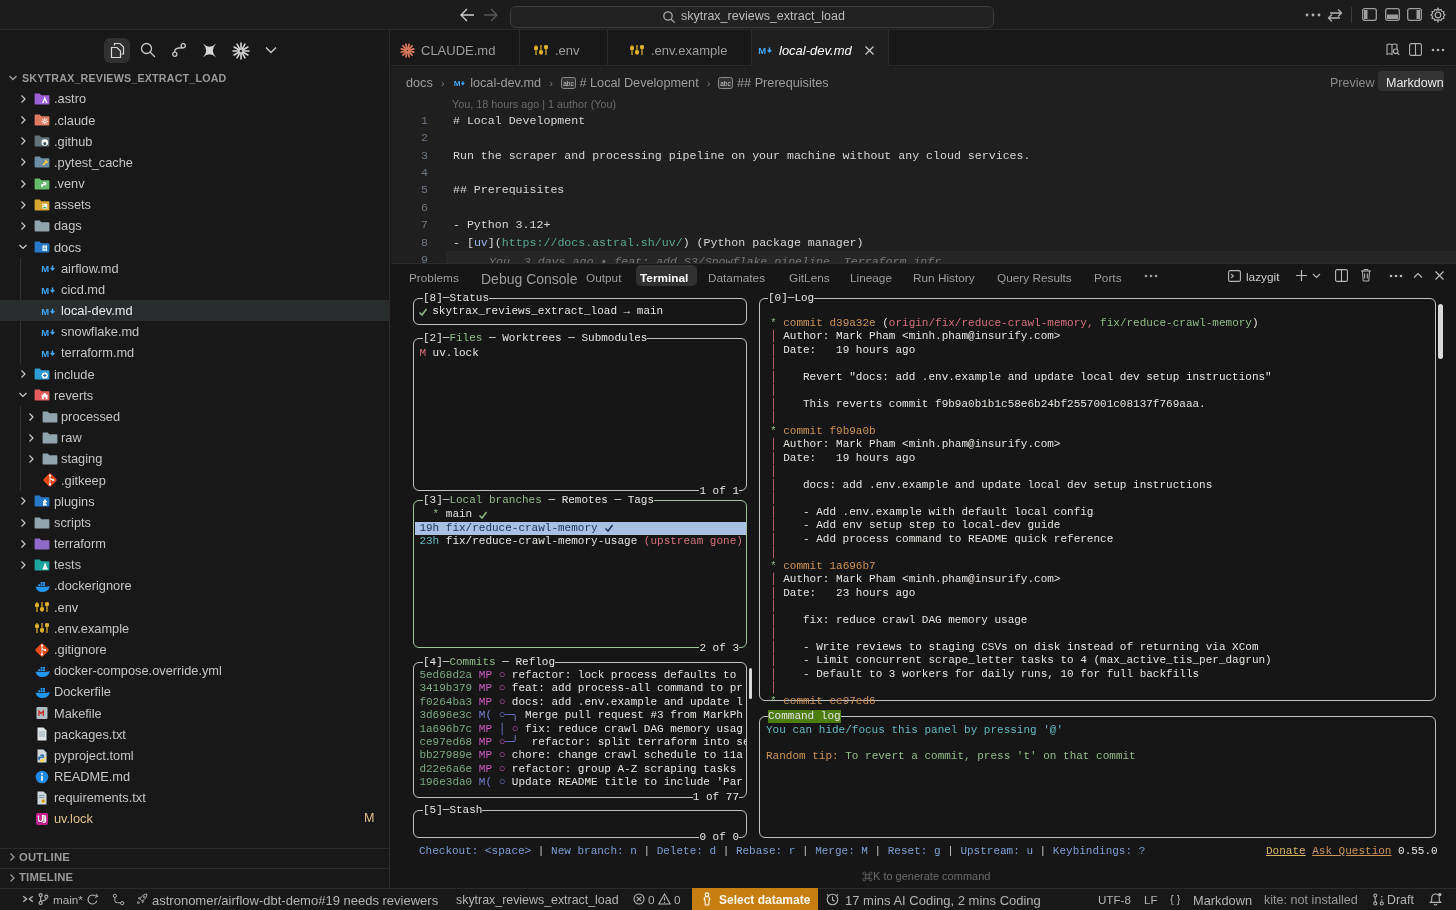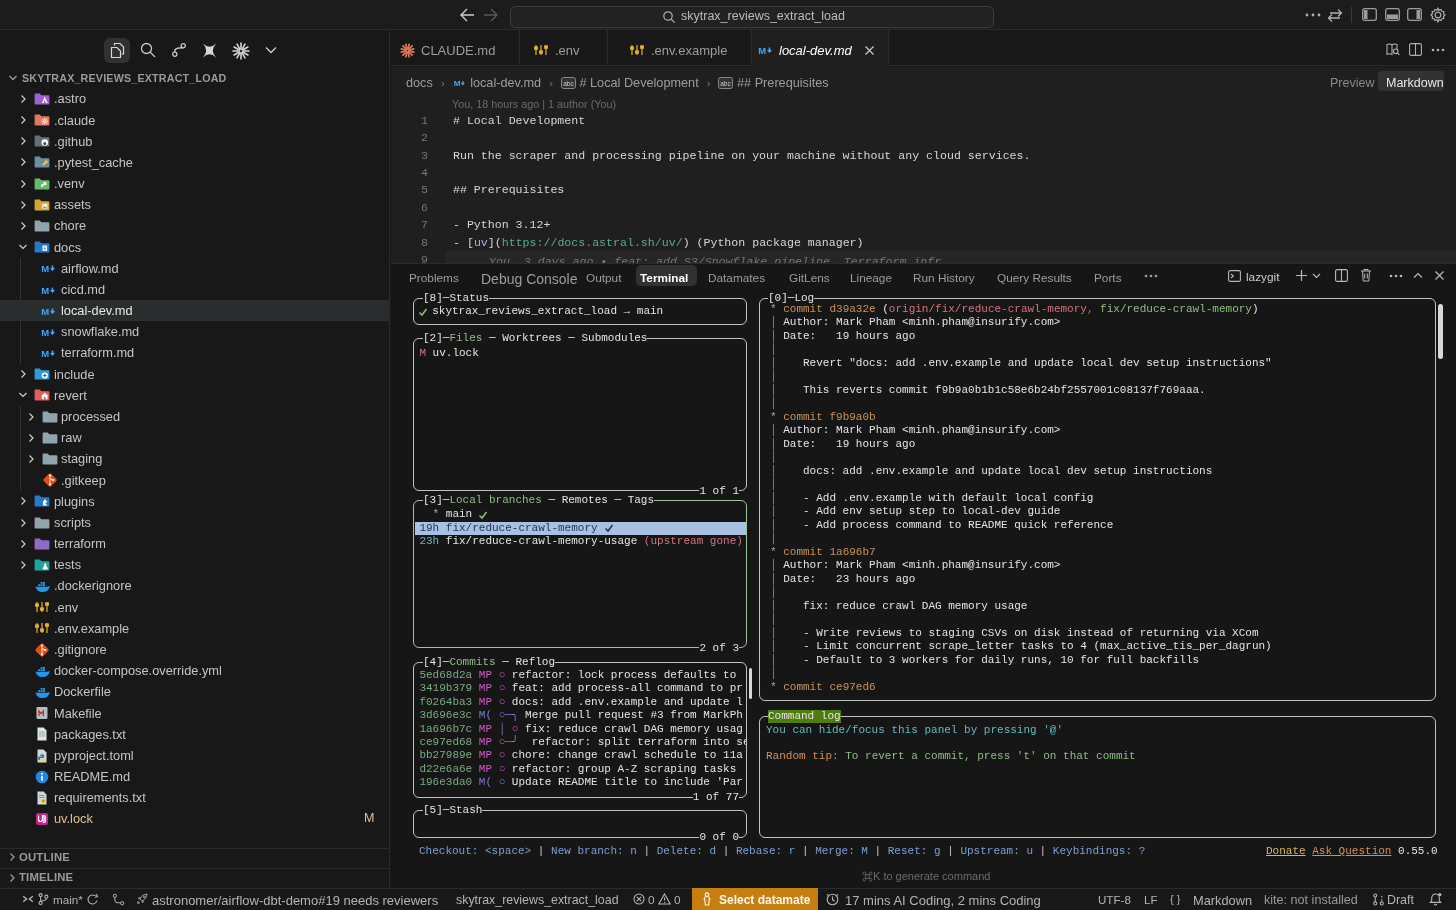--- a/index.html
+++ b/index.html
@@ -159,21 +159,21 @@
         <circle cx="9.7" cy="8.3" r="0.7" fill="#ffb300"></circle>
         <path d="M8.6 11.2 l1.6-1.8 1.2 1 1-1.2 v2 z" fill="#43a047"></path>
       </svg></div>
     <div class="abs" style="left:54px;top:108.9px;color:#c5c5c5;font-size:12.8px;">assets</div>
     <svg class="abs" style="left:18px;top:132.7px" width="10" height="10" viewBox="0 0 10 10">
       <path d="M3.5 1.5 L7 5 L3.5 8.5" stroke="#cccccc" stroke-width="1.2" fill="none"></path>
     </svg>
     <div class="abs" style="left:34px;top:129.7px;width:16px;height:16px;"><svg width="16" height="16" viewBox="0 0 16 16">
         <path fill="#90a4ae" d="M1.5 2.5 h4.2 l1.6 1.8 h7.2 a0.9 0.9 0 0 1 0.9 0.9 v7.3 a0.9 0.9 0 0 1 -0.9 0.9 h-13 a0.9 0.9 0 0 1 -0.9 -0.9 v-9.1 a0.9 0.9 0 0 1 0.9 -0.9 z"></path>
       </svg></div>
-    <div class="abs" style="left:54px;top:130.1px;color:#c5c5c5;font-size:12.8px;">chore</div>
+    <div class="abs" style="left:54px;top:130.1px;color:#c5c5c5;font-size:12.8px;">dags</div>
     <svg class="abs" style="left:18px;top:153.8px" width="10" height="10" viewBox="0 0 10 10">
       <path d="M1.5 3 L5 6.5 L8.5 3" stroke="#cccccc" stroke-width="1.2" fill="none"></path>
     </svg>
     <div class="abs" style="left:34px;top:150.8px;width:16px;height:16px;"><svg width="16" height="16" viewBox="0 0 16 16">
         <path fill="#2979c9" d="M1.5 2.5 h4.2 l1.6 1.8 h7.2 a0.9 0.9 0 0 1 0.9 0.9 v7.3 a0.9 0.9 0 0 1 -0.9 0.9 h-13 a0.9 0.9 0 0 1 -0.9 -0.9 v-9.1 a0.9 0.9 0 0 1 0.9 -0.9 z"></path>
         <rect x="8.5" y="6.5" width="4.6" height="5.6" rx="0.5" fill="#fff"></rect>
         <g stroke="#42a5f5" stroke-width="0.8">
           <line x1="9.4" y1="8" x2="12.2" y2="8"></line>
           <line x1="9.4" y1="9.5" x2="12.2" y2="9.5"></line>
           <line x1="9.4" y1="11" x2="12.2" y2="11"></line>
@@ -218,21 +218,21 @@
         </g>
       </svg></div>
     <div class="abs" style="left:54px;top:278.3px;color:#c5c5c5;font-size:12.8px;">include</div>
     <svg class="abs" style="left:18px;top:302.1px" width="10" height="10" viewBox="0 0 10 10">
       <path d="M1.5 3 L5 6.5 L8.5 3" stroke="#cccccc" stroke-width="1.2" fill="none"></path>
     </svg>
     <div class="abs" style="left:34px;top:299.1px;width:16px;height:16px;"><svg width="16" height="16" viewBox="0 0 16 16">
         <path fill="#e35d5d" d="M1.5 2.5 h4.2 l1.6 1.8 h7.2 a0.9 0.9 0 0 1 0.9 0.9 v7.3 a0.9 0.9 0 0 1 -0.9 0.9 h-13 a0.9 0.9 0 0 1 -0.9 -0.9 v-9.1 a0.9 0.9 0 0 1 0.9 -0.9 z"></path>
         <path d="M10.7 5.8 L14.3 9 H13.5 V12.3 H11.6 V10 H9.8 V12.3 H7.9 V9 H7.1 Z" fill="#fff"></path>
       </svg></div>
-    <div class="abs" style="left:54px;top:299.5px;color:#c5c5c5;font-size:12.8px;">revert</div>
+    <div class="abs" style="left:54px;top:299.5px;color:#c5c5c5;font-size:12.8px;">reverts</div>
     <svg class="abs" style="left:26px;top:323.3px" width="10" height="10" viewBox="0 0 10 10">
       <path d="M3.5 1.5 L7 5 L3.5 8.5" stroke="#cccccc" stroke-width="1.2" fill="none"></path>
     </svg>
     <div class="abs" style="left:42px;top:320.3px;width:16px;height:16px;"><svg width="16" height="16" viewBox="0 0 16 16">
         <path fill="#90a4ae" d="M1.5 2.5 h4.2 l1.6 1.8 h7.2 a0.9 0.9 0 0 1 0.9 0.9 v7.3 a0.9 0.9 0 0 1 -0.9 0.9 h-13 a0.9 0.9 0 0 1 -0.9 -0.9 v-9.1 a0.9 0.9 0 0 1 0.9 -0.9 z"></path>
       </svg></div>
     <div class="abs" style="left:61px;top:320.7px;color:#c5c5c5;font-size:12.8px;">processed</div>
     <svg class="abs" style="left:26px;top:344.5px" width="10" height="10" viewBox="0 0 10 10">
       <path d="M3.5 1.5 L7 5 L3.5 8.5" stroke="#cccccc" stroke-width="1.2" fill="none"></path>
     </svg>
@@ -608,21 +608,21 @@
 <span style="color:#79ab80">3419b379</span> <span style="color:#d058c5">MP</span> <span style="color:#d058c5">○ </span><span style="color:#e6e4e1">feat: add process-all command to pr</span>
 <span style="color:#79ab80">f0264ba3</span> <span style="color:#d058c5">MP</span> <span style="color:#d058c5">○ </span><span style="color:#e6e4e1">docs: add .env.example and update l</span>
 <span style="color:#79ab80">3d696e3c</span> <span style="color:#767ed2">M(</span> <span style="color:#767ed2">○─╮ </span><span style="color:#e6e4e1">Merge pull request #3 from MarkPh</span>
 <span style="color:#79ab80">1a696b7c</span> <span style="color:#d058c5">MP</span> <span style="color:#d058c5"><span style="color:#767ed2">│</span> ○ </span><span style="color:#e6e4e1">fix: reduce crawl DAG memory usag</span>
 <span style="color:#79ab80">ce97ed68</span> <span style="color:#d058c5">MP</span> <span style="color:#d058c5">○<span style="color:#767ed2">─╯</span>  </span><span style="color:#e6e4e1">refactor: split terraform into se</span>
 <span style="color:#79ab80">bb27989e</span> <span style="color:#d058c5">MP</span> <span style="color:#d058c5">○ </span><span style="color:#e6e4e1">chore: change crawl schedule to 11a</span>
 <span style="color:#79ab80">d22e6a6e</span> <span style="color:#d058c5">MP</span> <span style="color:#d058c5">○ </span><span style="color:#e6e4e1">refactor: group A-Z scraping tasks</span>
 <span style="color:#79ab80">196e3da0</span> <span style="color:#767ed2">M(</span> <span style="color:#767ed2">○ </span><span style="color:#e6e4e1">Update README title to include 'Par</span></pre>
   </div>
 <div class="abs" style="left:748.5px;top:668px;width:3px;height:31px;background:#d8d8d8;border-radius:1.5px;"></div>
-<div class="abs" style="left:760px;top:297px;width:673px;height:400.5px;overflow:hidden;">
+<div class="abs" style="left:760px;top:311px;width:673px;height:400.5px;overflow:hidden;">
     <pre style="position:absolute;left:10px;top:5.8px;font-size:11px;line-height:13.5px;"><span style="color:#8fbd84">*</span> <span style="color:#cd9256">commit d39a32e</span> <span style="color:#e6e4e1">(</span><span style="color:#d4717d">origin/fix/reduce-crawl-memory,</span> <span style="color:#8fbd84">fix/reduce-crawl-memory</span><span style="color:#e6e4e1">)</span>
 <span style="color:#d4717d">│</span> <span style="color:#e6e4e1">Author: Mark Pham &lt;minh.pham@insurify.com&gt;</span>
 <span style="color:#d4717d">│</span> <span style="color:#e6e4e1">Date:   19 hours ago</span>
 <span style="color:#d4717d">│</span>
 <span style="color:#d4717d">│</span>    <span style="color:#e6e4e1">Revert "docs: add .env.example and update local dev setup instructions"</span>
 <span style="color:#d4717d">│</span>
 <span style="color:#d4717d">│</span>    <span style="color:#e6e4e1">This reverts commit f9b9a0b1b1c58e6b24bf2557001c08137f769aaa.</span>
 <span style="color:#d4717d">│</span>
 <span style="color:#8fbd84">*</span> <span style="color:#cd9256">commit f9b9a0b</span>
 <span style="color:#d4717d">│</span> <span style="color:#e6e4e1">Author: Mark Pham &lt;minh.pham@insurify.com&gt;</span>

